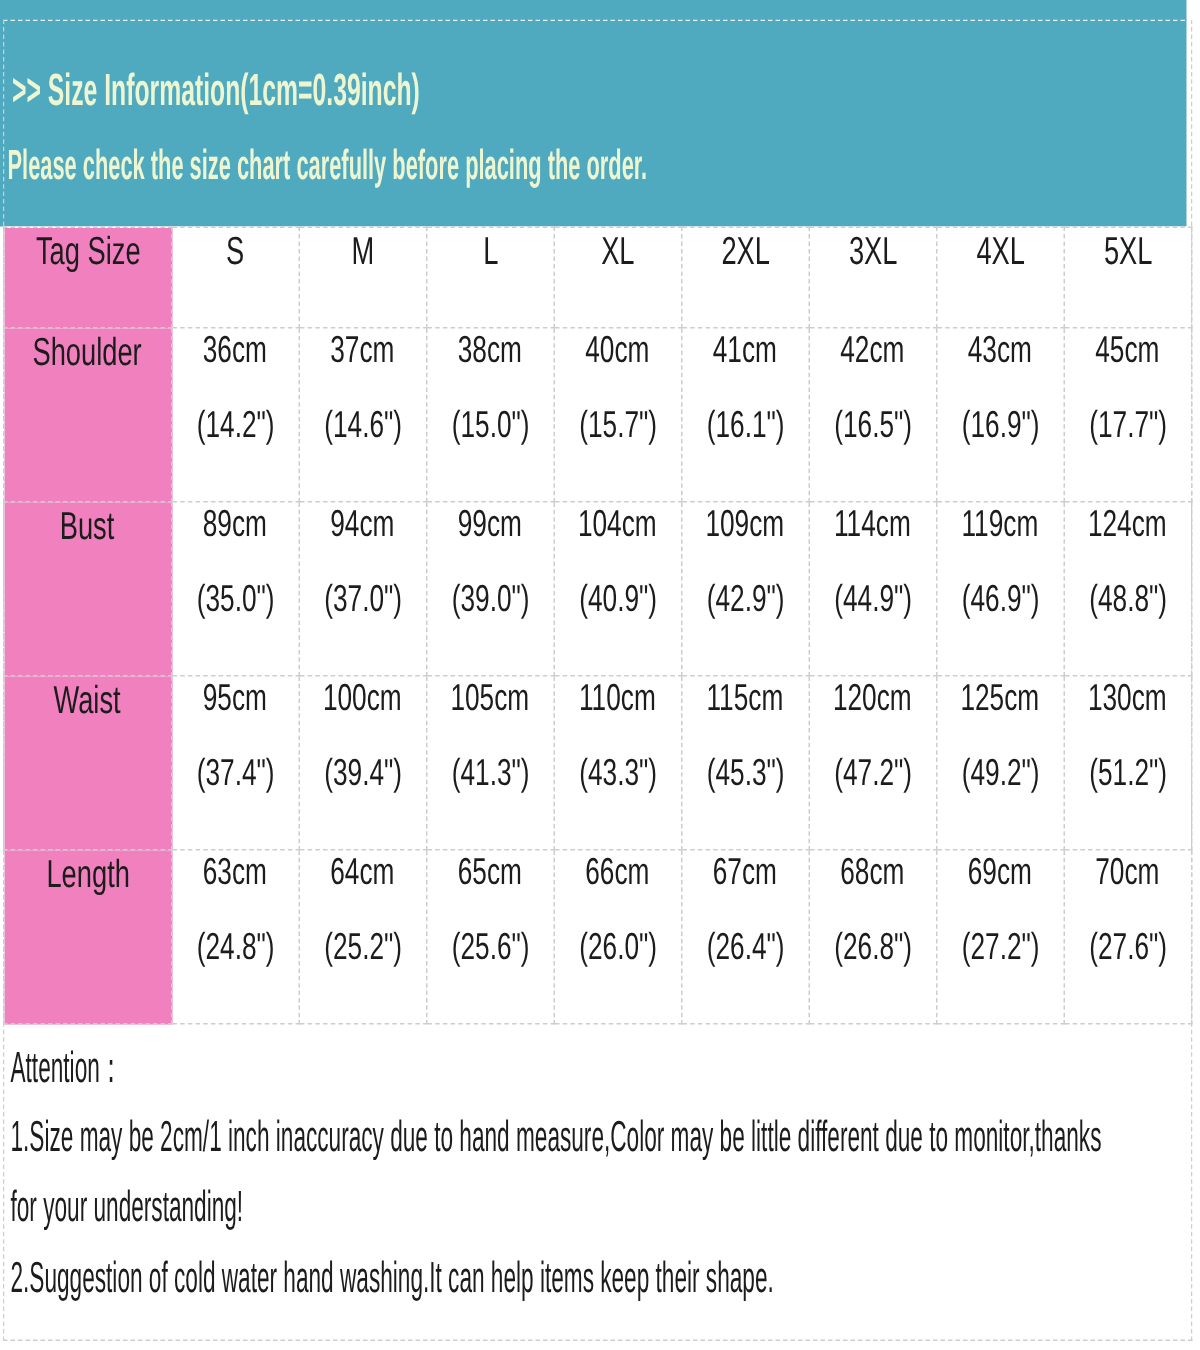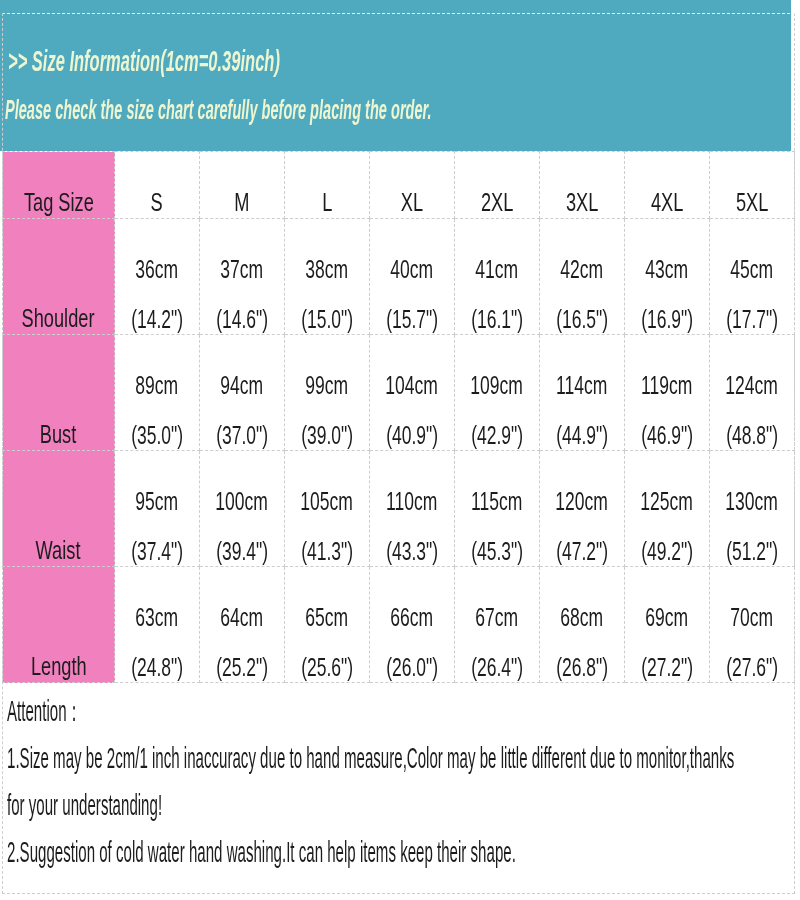--- a/index.html
+++ b/index.html
@@ -10,21 +10,21 @@
   
   .frame{
     position:absolute;left:2px;top:13px;right:5px;bottom:6px;
     border:1px dashed var(--border,#cdcdcd);
     border-top-color:rgba(255,255,255,.85);
     pointer-events:none;z-index:5;
   }
   
   .teal-header{
     position:absolute;left:0;top:0;width:791px;height:151px;
-    background:var(--teal,#4FA9BF);color:var(--banner-text,#EDF6D1);font-style:italic;
+    background:var(--teal,#4FA9BF);color:var(--banner-text,#EDF6D1);
   }
   .title-line{position:absolute;left:8px;top:44px;}
   .subtitle-line{position:absolute;left:5px;top:94px;}
   .title-line .cond{font-size:30px;font-weight:bold;}
   .subtitle-line .cond{font-size:28px;font-weight:bold;}
   
   .cond{display:inline-block;white-space:nowrap;}
   .sqA{transform:scaleX(.55);transform-origin:0 50%;}
   .sqB{transform:scaleX(.52);transform-origin:0 50%;}
   .sqC{transform:scaleX(.70);transform-origin:50% 50%;}
@@ -37,21 +37,21 @@
     border:1px dashed var(--border,#cdcdcd);
     padding:0;text-align:center;vertical-align:middle;color:var(--text,#1c1c1c);
   }
   .header-row td{height:66px;}
   .data-row td{height:115px;}
   .label-cell{width:111px;background:var(--pink,#F080BE);}
   .label-cell .cond{font-size:26px;}
   .size-cell .cond{font-size:26px;}
   .value-cell .cond{font-size:25px;}
   .cellwrap{
-    display:flex;flex-direction:column;align-items:center;justify-content:flex-end;
+    display:flex;flex-direction:column;align-items:center;justify-content:flex-start;
     gap:21px;height:100%;
   }
   
   .notes{position:absolute;left:7px;top:688px;z-index:2;}
   .nline{height:47px;display:flex;align-items:center;}
   .nline .cond{font-size:29px;}
 </style>
 </head>
 <body>
 

